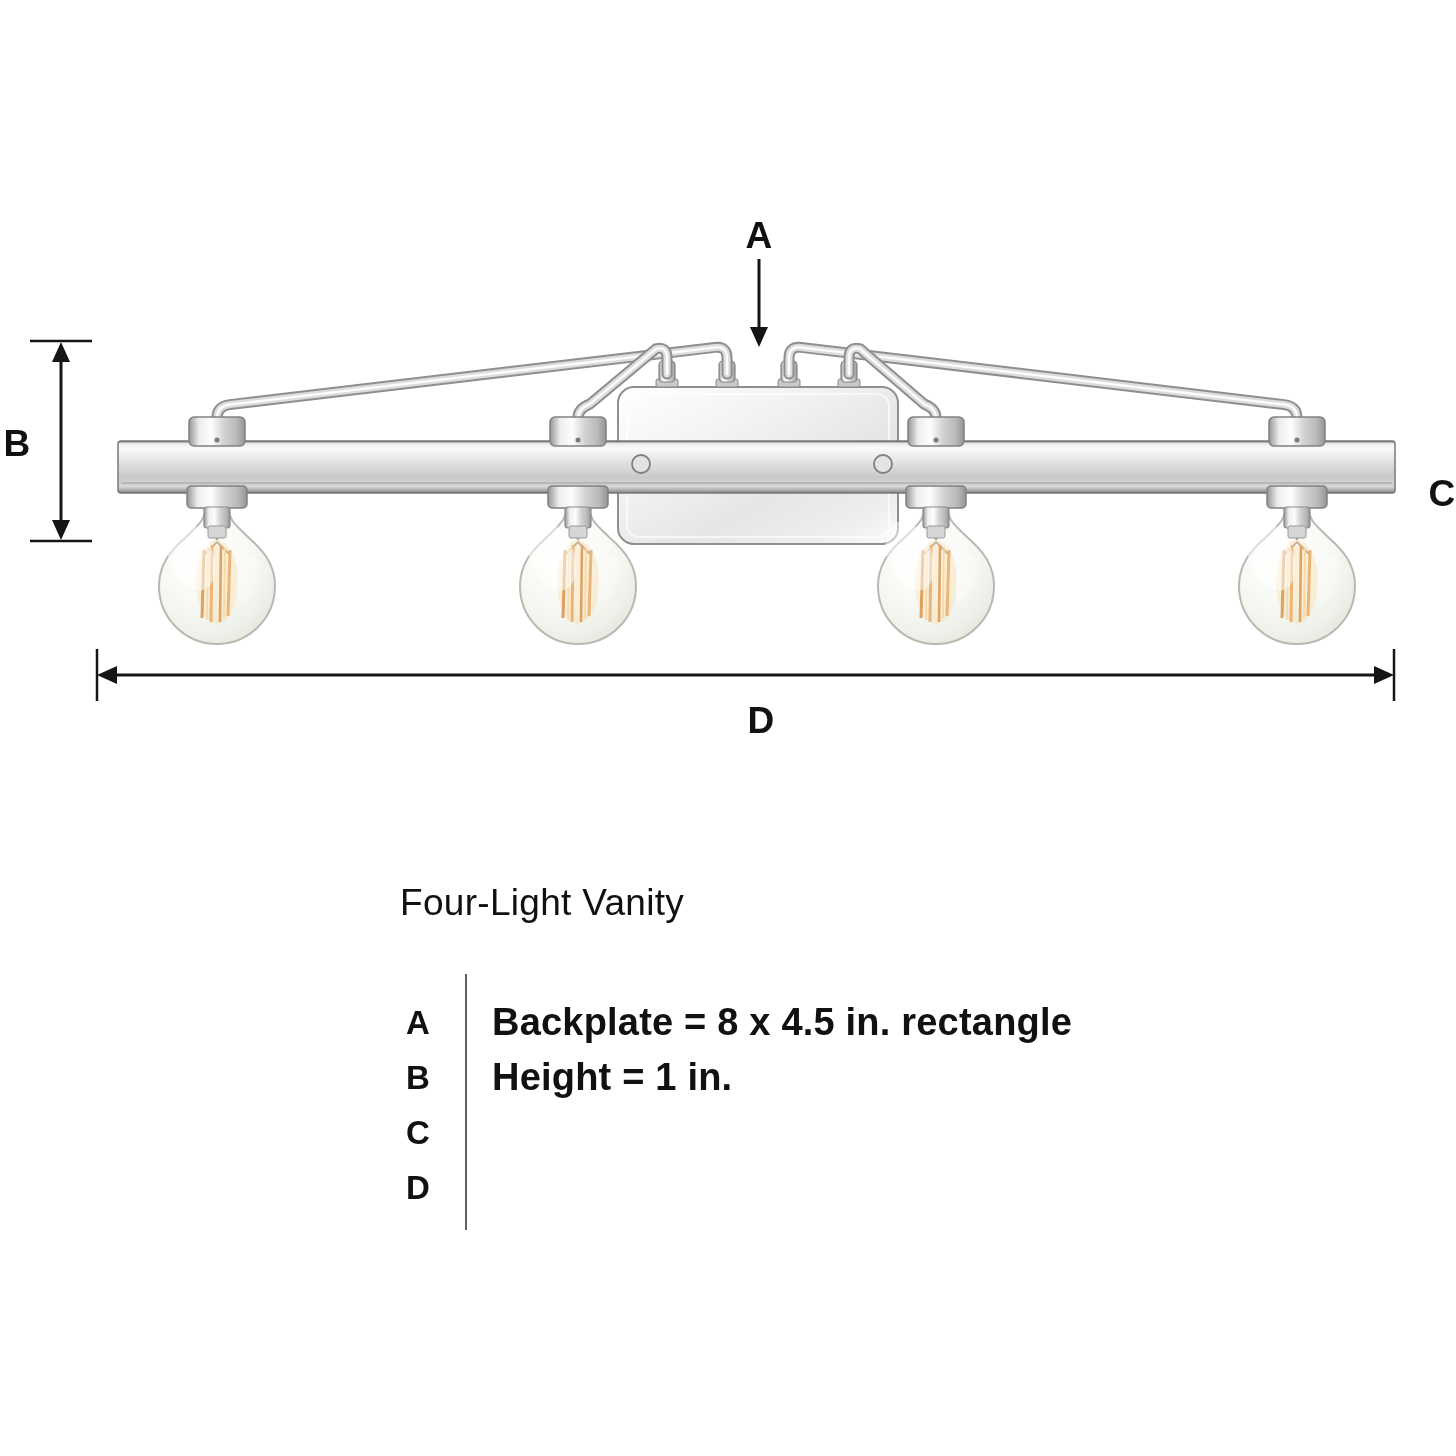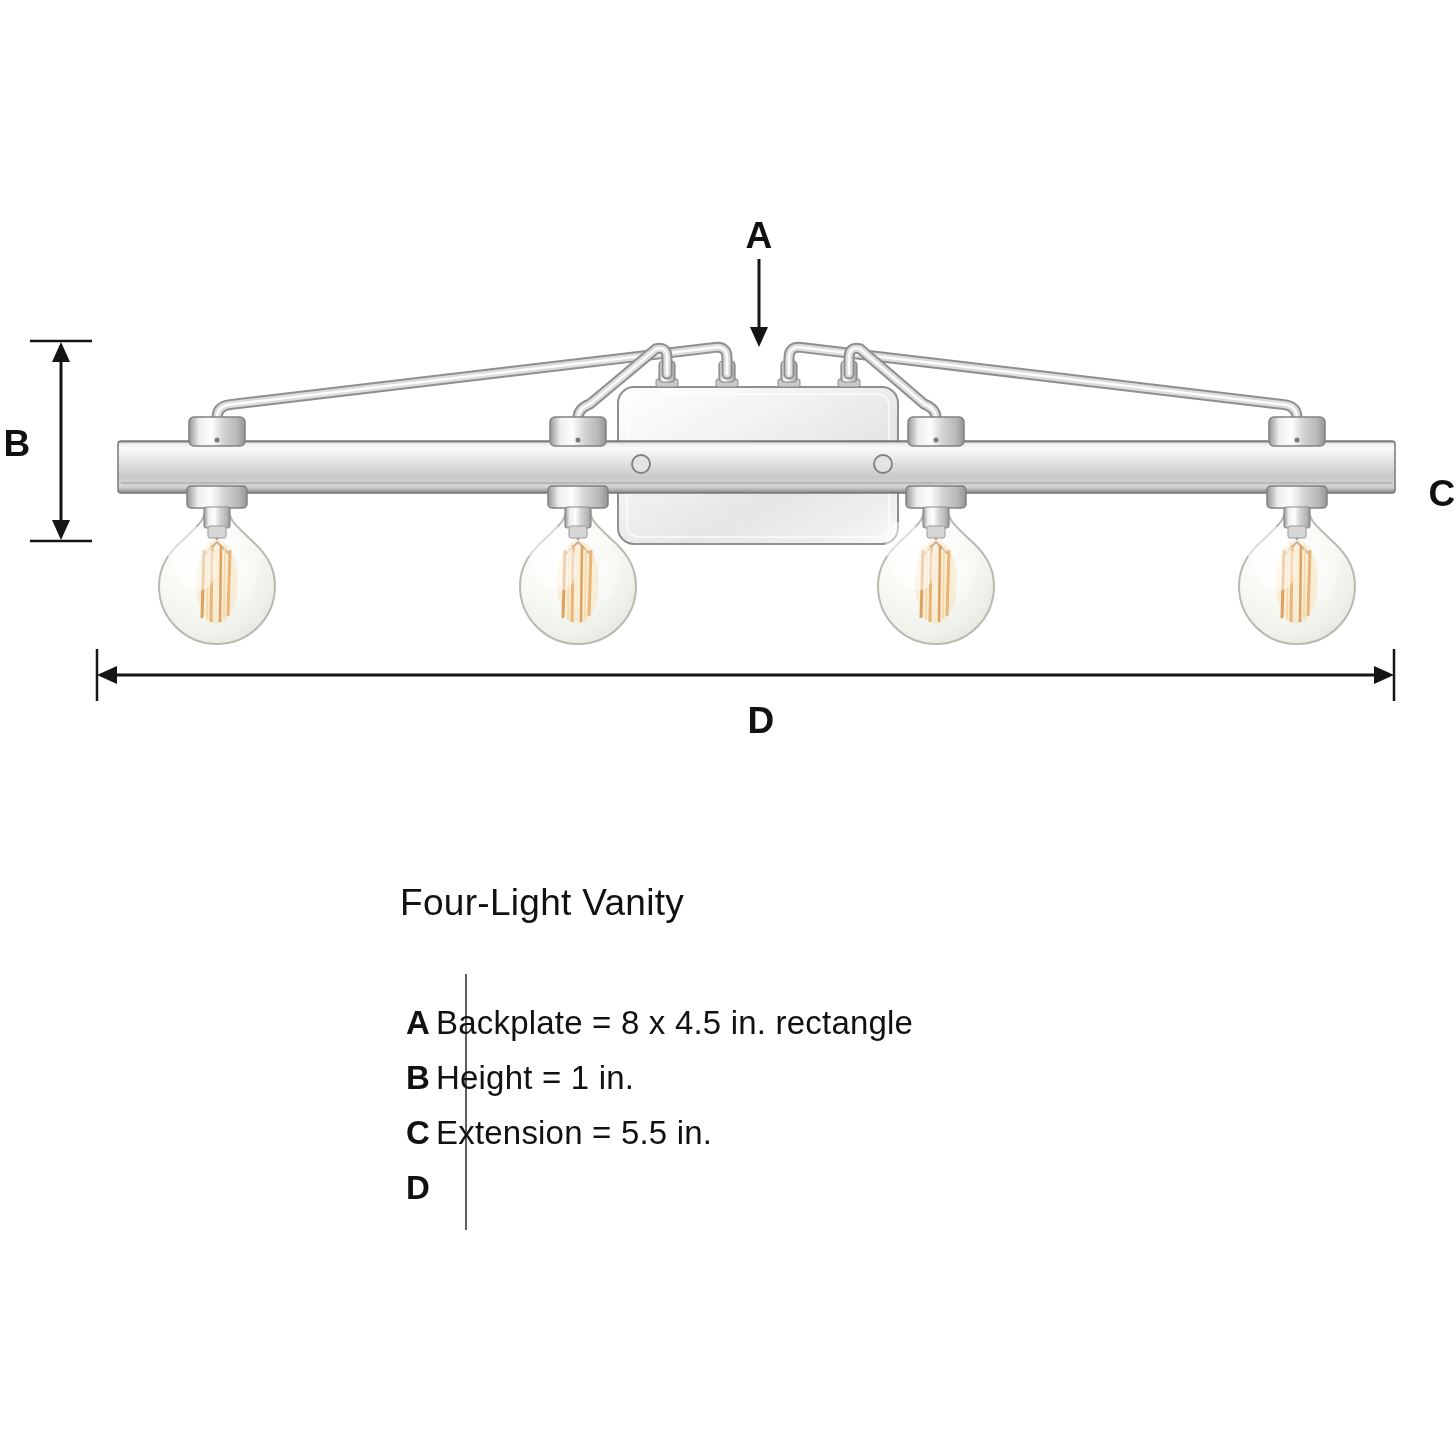--- a/index.html
+++ b/index.html
@@ -48,23 +48,25 @@
     height: 55px;
   }
   .legend-letter {
     width: 36px;
     text-align: center;
     font-weight: bold;
     font-size: 33px;
     flex: 0 0 auto;
   }
   .legend-value {
-    font-size: 33px;
+    margin-left: 56px;
+    font-size: 38px;
     letter-spacing: 0.2px;
     white-space: nowrap;
+    font-weight: bold;
   }
   .legend-divider {
     position: absolute;
     left: 465px;
     top: 974px;
     width: 2px;
     height: 256px;
     background: #5f5f5f;
   }
 </style>
@@ -231,20 +233,19 @@
     <div class="legend-row">
       <span class="legend-letter">A</span>
       <span class="legend-value">Backplate = 8 x 4.5 in. rectangle</span>
     </div>
     <div class="legend-row">
       <span class="legend-letter">B</span>
       <span class="legend-value">Height = 1 in.</span>
     </div>
     <div class="legend-row">
       <span class="legend-letter">C</span>
-      <span class="legend-value">Extension = 5.5 in.</span>
     </div>
     <div class="legend-row">
       <span class="legend-letter">D</span>
     </div>
   </div>
 
 </div>
 
 </body></html>

